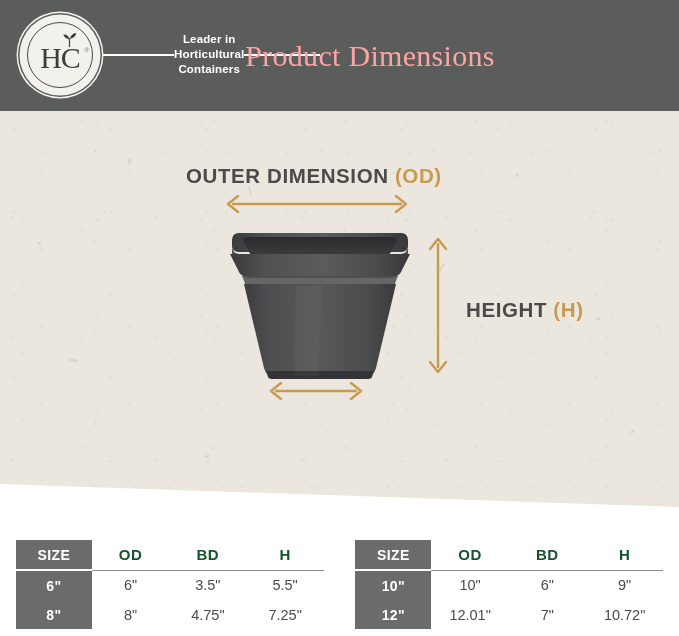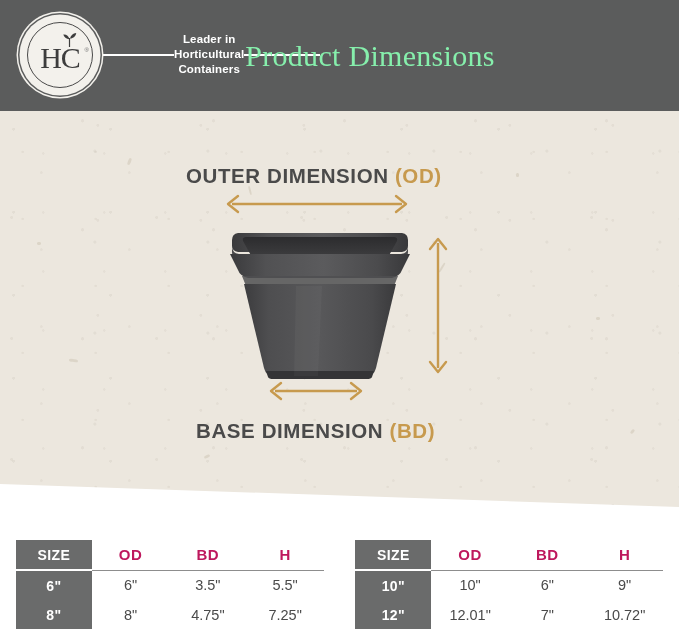--- a/index.html
+++ b/index.html
@@ -50,21 +50,21 @@
   .brand-lines{
     padding:4px 0 5px 0;text-align:center;
     font-size:11.5px;font-weight:bold;line-height:1.28;
     letter-spacing:.15px;
   }
   .title{
     position:absolute;left:0;top:0;width:595px;height:111px;
     display:flex;align-items:center;justify-content:center;
     padding-left:145px;box-sizing:border-box;
     font-family:"Liberation Serif", serif;
-    font-size:30px;color:#86efac;letter-spacing:.3px;
+    font-size:30px;color:#fca5a5;letter-spacing:.3px;
     pointer-events:none;
   }
 
   
   .panel{
     position:absolute;left:0;top:111px;width:679px;height:398px;
     background:
       radial-gradient(circle at 14% 22%, rgba(160,150,135,.12) 0 1.2px, transparent 1.6px),
       radial-gradient(circle at 63% 9%, rgba(150,140,125,.10) 0 1.4px, transparent 1.9px),
       radial-gradient(circle at 31% 61%, rgba(150,140,125,.10) 0 1px, transparent 1.5px),
@@ -115,21 +115,21 @@
     font-weight:normal;height:29px;vertical-align:middle;
   }
   .dim-table .size-cell{
     background:#6a6b6b;color:#ffffff;font-weight:bold;
     width:76px;font-size:14px;letter-spacing:.4px;
   }
   .dim-table thead .size-cell{
     border-bottom:2.5px solid #ffffff;
   }
   .dim-table thead th.data-head{
-    font-weight:bold;font-size:15px;color:#be185d;
+    font-weight:bold;font-size:15px;color:#14532d;
     border-bottom:1.3px solid #8d8d8d;letter-spacing:.6px;
   }
   .dim-table tbody td.data-cell{
     font-size:14.5px;color:#4a4a4a;background:transparent;
   }
   .dim-table td.data-cell, .dim-table th.data-head{width:77px;}
 </style>
 </head>
 <body>
 
@@ -228,30 +228,30 @@
 
     <path d="M70 58 L96 58 L92 148 L68 148 Z" fill="#ffffff" opacity=".035"></path>
   </svg>
 
   <svg class="arrow-svg" id="h-arrow" width="22" height="145" viewBox="0 0 22 145">
     <line x1="11" y1="10" x2="11" y2="135" stroke="#c79a4e" stroke-width="2.4"></line>
     <polyline points="3,16 11,6 19,16" fill="none" stroke="#c79a4e" stroke-width="2.4" stroke-linecap="round" stroke-linejoin="round"></polyline>
     <polyline points="3,129 11,139 19,129" fill="none" stroke="#c79a4e" stroke-width="2.4" stroke-linecap="round" stroke-linejoin="round"></polyline>
   </svg>
 
+  <div class="dim-label" id="h-label">
+    <span>HEIGHT </span><span class="accent">(H)</span>
+  </div>
 
   <svg class="arrow-svg" id="bd-arrow" width="100" height="22" viewBox="0 0 100 22">
     <line x1="9" y1="11" x2="91" y2="11" stroke="#c79a4e" stroke-width="2.4"></line>
     <polyline points="15,3 5,11 15,19" fill="none" stroke="#c79a4e" stroke-width="2.4" stroke-linecap="round" stroke-linejoin="round"></polyline>
     <polyline points="85,3 95,11 85,19" fill="none" stroke="#c79a4e" stroke-width="2.4" stroke-linecap="round" stroke-linejoin="round"></polyline>
   </svg>
 
-  <div class="dim-label" id="bd-label">
-    <span>BASE DIMENSION </span><span class="accent">(BD)</span>
-  </div>
 
   <div class="tables">
 
     <div class="table-wrap">
       <table class="dim-table">
         <thead>
           <tr>
             <th class="size-cell">SIZE</th>
             <th class="data-head">OD</th>
             <th class="data-head">BD</th>

